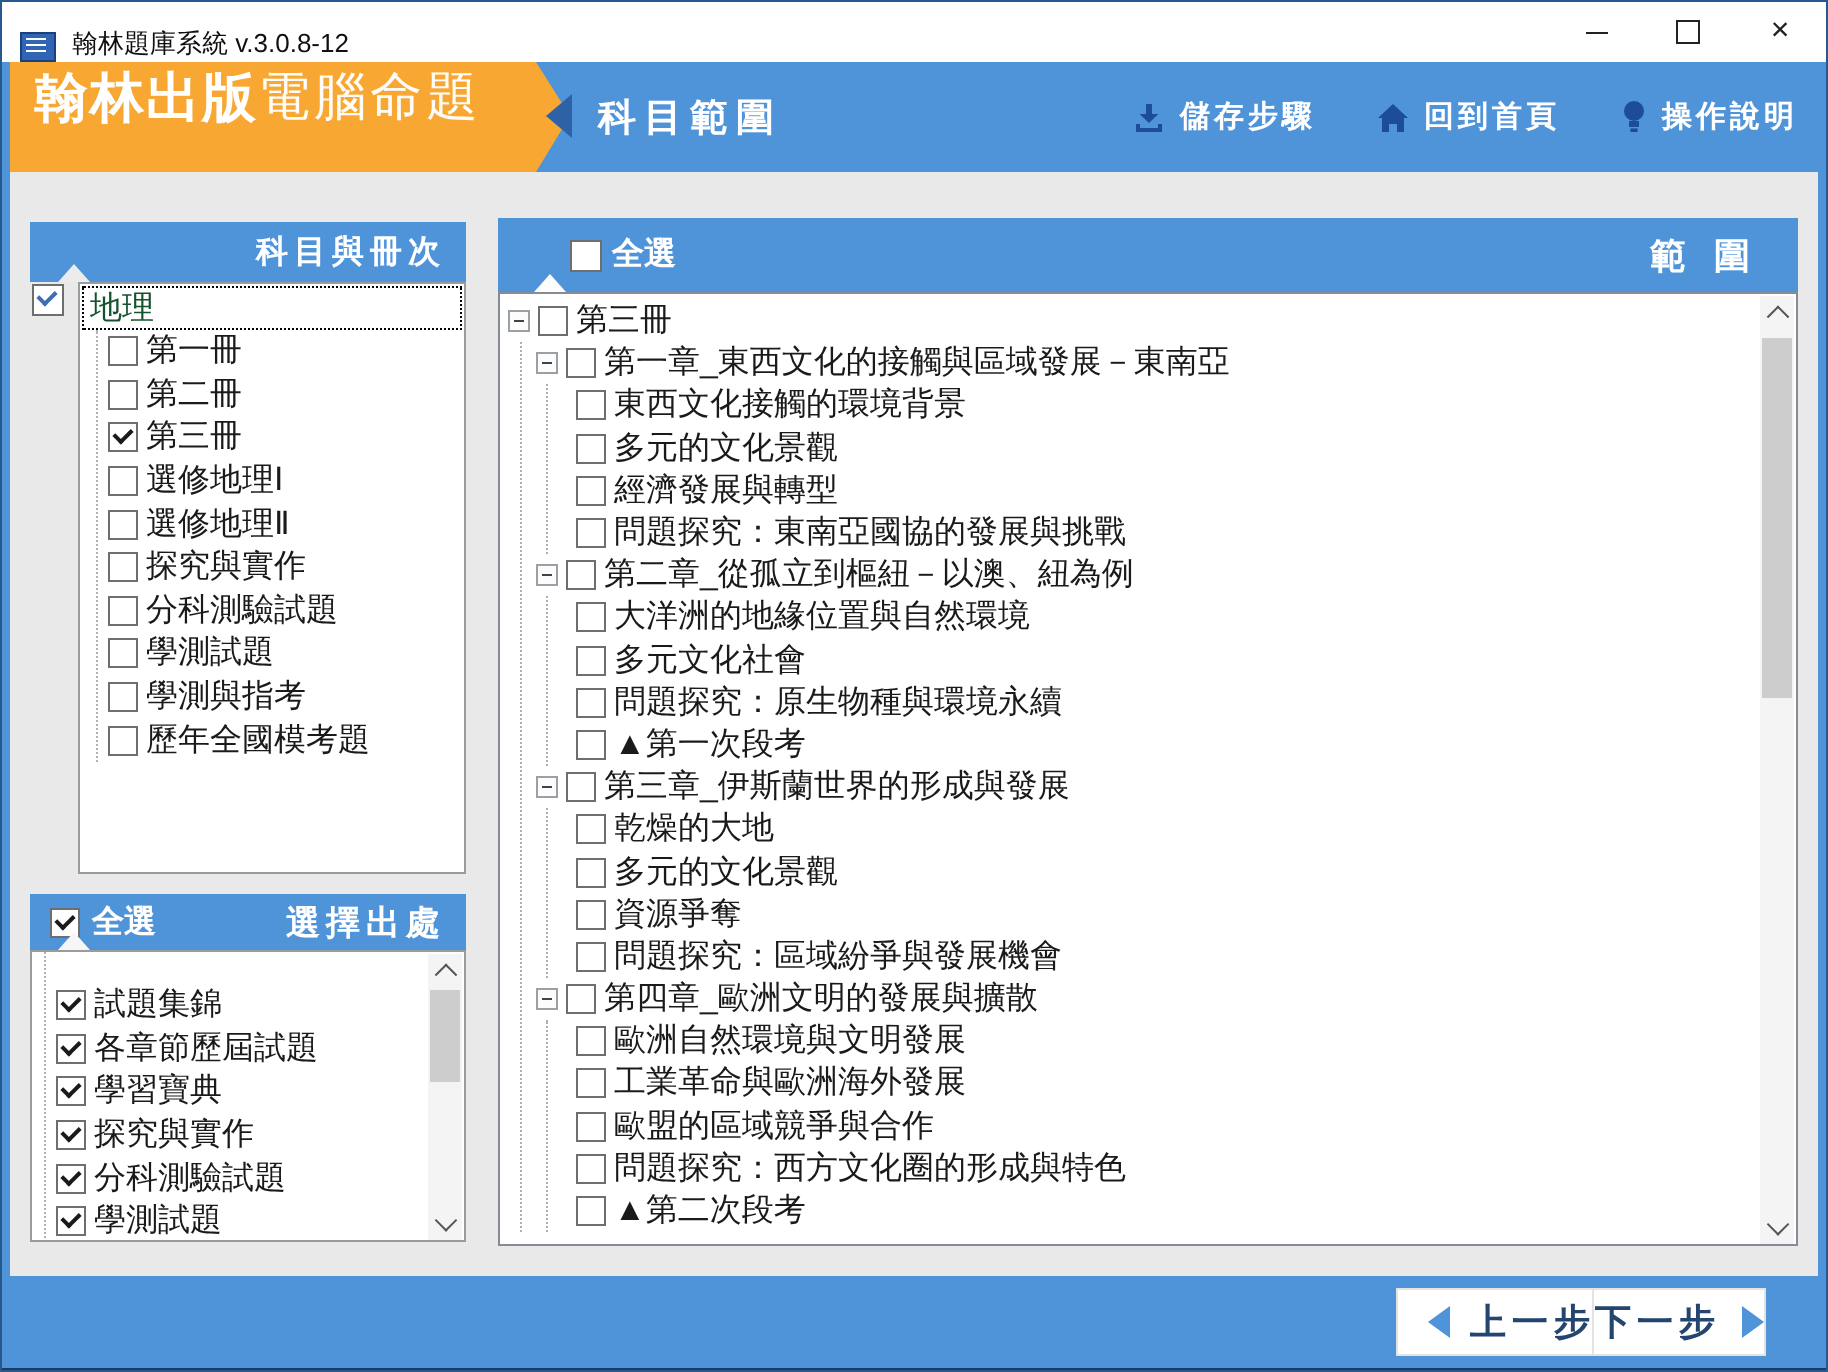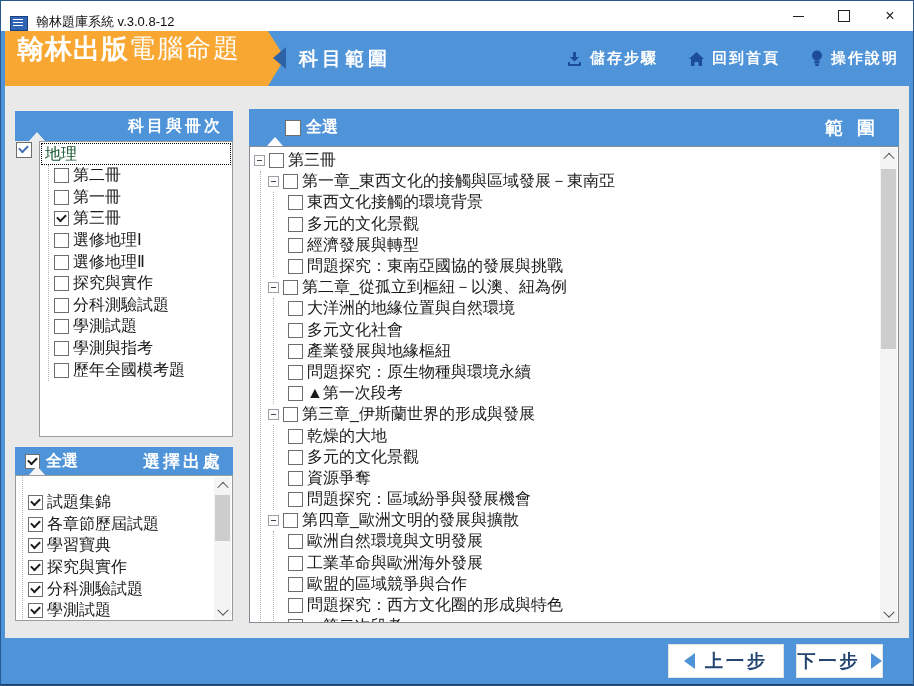--- a/index.html
+++ b/index.html
@@ -84,21 +84,21 @@
   .expander{width:9px;height:9px;border:1px solid #9AA0A6;background:#FCFCFC;position:relative;flex:none;margin-right:4px;box-sizing:content-box}
   .expander::after{content:"";position:absolute;left:2px;top:4px;width:5px;height:1px;background:#444}
   .t-l1{margin-left:6px;border-left:1px dotted #B0B0B0}
   .t-l1 > .t-row{padding-left:7px}
   .t-l2{margin-left:12px;border-left:1px dotted #B0B0B0}
   .t-l2 > .t-row{padding-left:14px}
   
   .footer{position:absolute;left:0;top:637px;width:100%;height:49px;background:#4F93D9;border-bottom:3px solid #1A3C64;box-sizing:border-box}
   .nav-btn{position:absolute;top:6px;height:34px;background:#fff;display:flex;align-items:center;justify-content:center;gap:10px;
     font-weight:bold;font-size:18px;color:#23456F;letter-spacing:3px;cursor:pointer;border:1px solid #e3e3e3;box-sizing:border-box}
-  .btn-prev{left:667px;width:116px}
+  .btn-prev{left:697px;width:116px}
   .btn-next{left:795px;width:87px}
   .tri{width:0;height:0;flex:none}
   .tri.left{border-top:8px solid transparent;border-bottom:8px solid transparent;border-right:11px solid #4F93D9}
   .tri.right{border-top:8px solid transparent;border-bottom:8px solid transparent;border-left:11px solid #4F93D9}
 </style>
 </head>
 <body>
 
 
 
@@ -163,25 +163,25 @@
   <span class="notch"></span>
 </div>
 <span class="subject-cb-outer cb big blue checked"></span>
 <div class="subject-list">
   <div class="subj-root">
     <span class="lbl">地理</span>
   </div>
   <div class="vol-rows" id="vol-rows">
       <div class="list-row">
         <span class="cb"></span>
+        <span class="lbl">第一冊</span>
+      </div>
+      <div class="list-row">
+        <span class="cb"></span>
         <span class="lbl">第二冊</span>
-      </div>
-      <div class="list-row">
-        <span class="cb"></span>
-        <span class="lbl">第一冊</span>
       </div>
       <div class="list-row">
         <span class="cb checked"></span>
         <span class="lbl">第三冊</span>
       </div>
       <div class="list-row">
         <span class="cb"></span>
         <span class="lbl">選修地理Ⅰ</span>
       </div>
       <div class="list-row">
@@ -309,24 +309,20 @@
           <div class="t-row s">
             <span class="cb"></span>
             <span class="lbl">大洋洲的地緣位置與自然環境</span>
           </div>
           <div class="t-row s">
             <span class="cb"></span>
             <span class="lbl">多元文化社會</span>
           </div>
           <div class="t-row s">
             <span class="cb"></span>
-            <span class="lbl">產業發展與地緣樞紐</span>
-          </div>
-          <div class="t-row s">
-            <span class="cb"></span>
             <span class="lbl">問題探究：原生物種與環境永續</span>
           </div>
           <div class="t-row s">
             <span class="cb"></span>
             <span class="lbl">▲第一次段考</span>
           </div>
         </div>
         <div class="t-row c">
           <span class="expander"></span>
           <span class="cb"></span>

